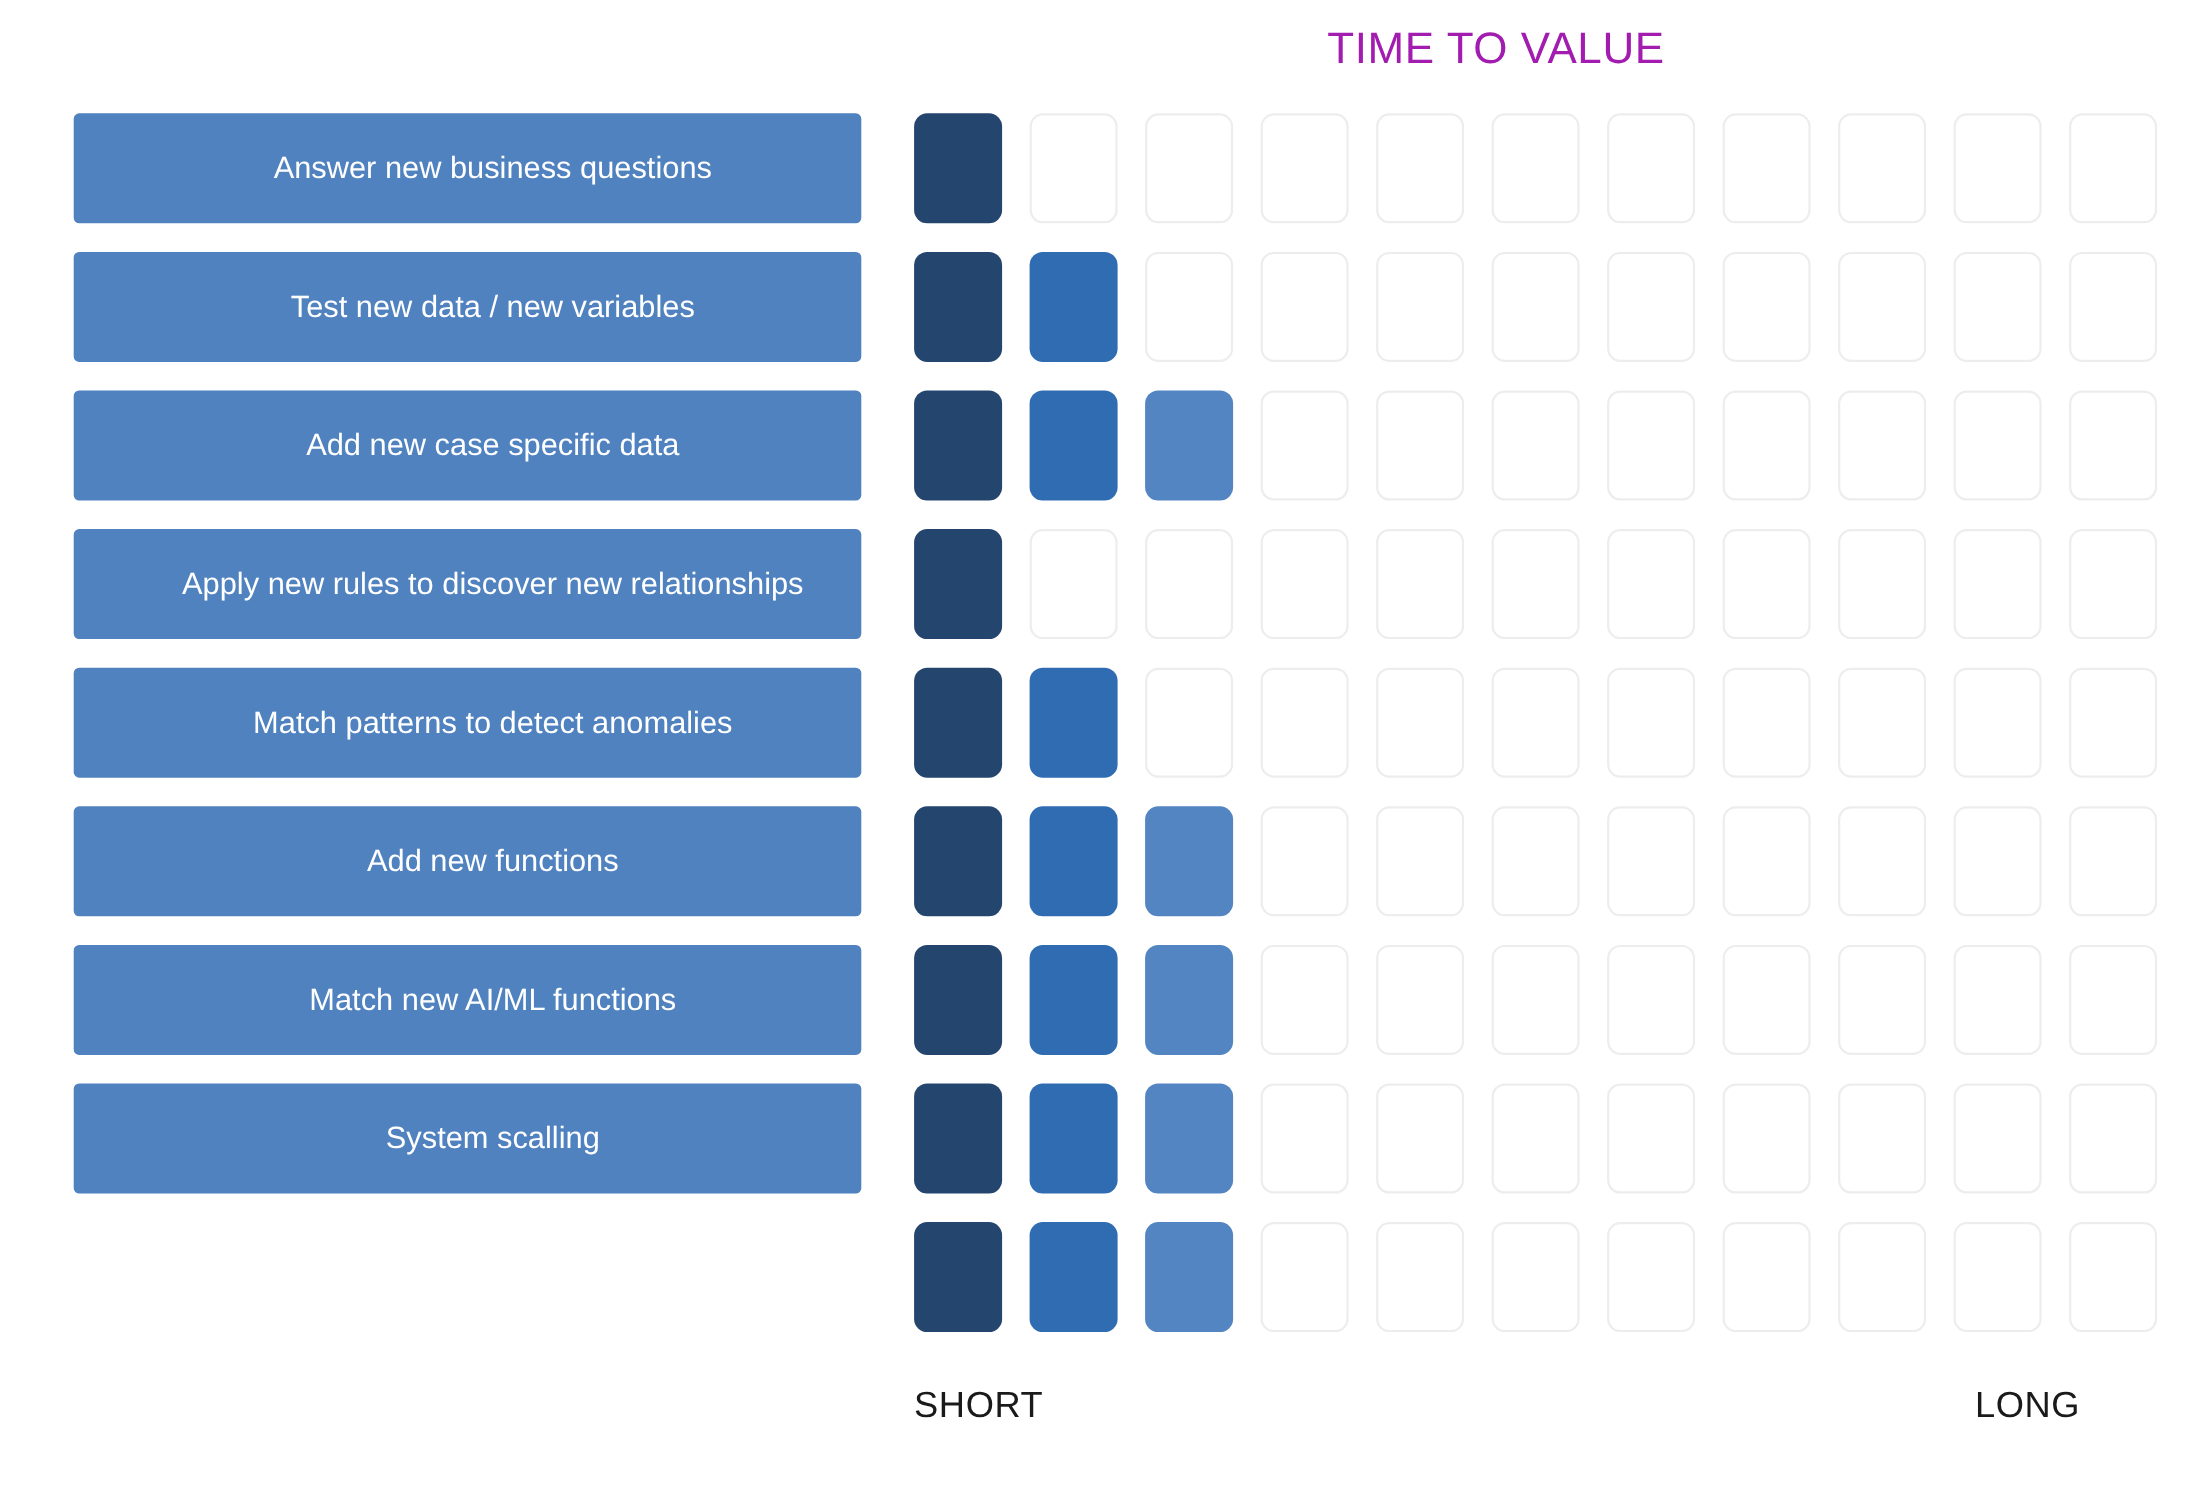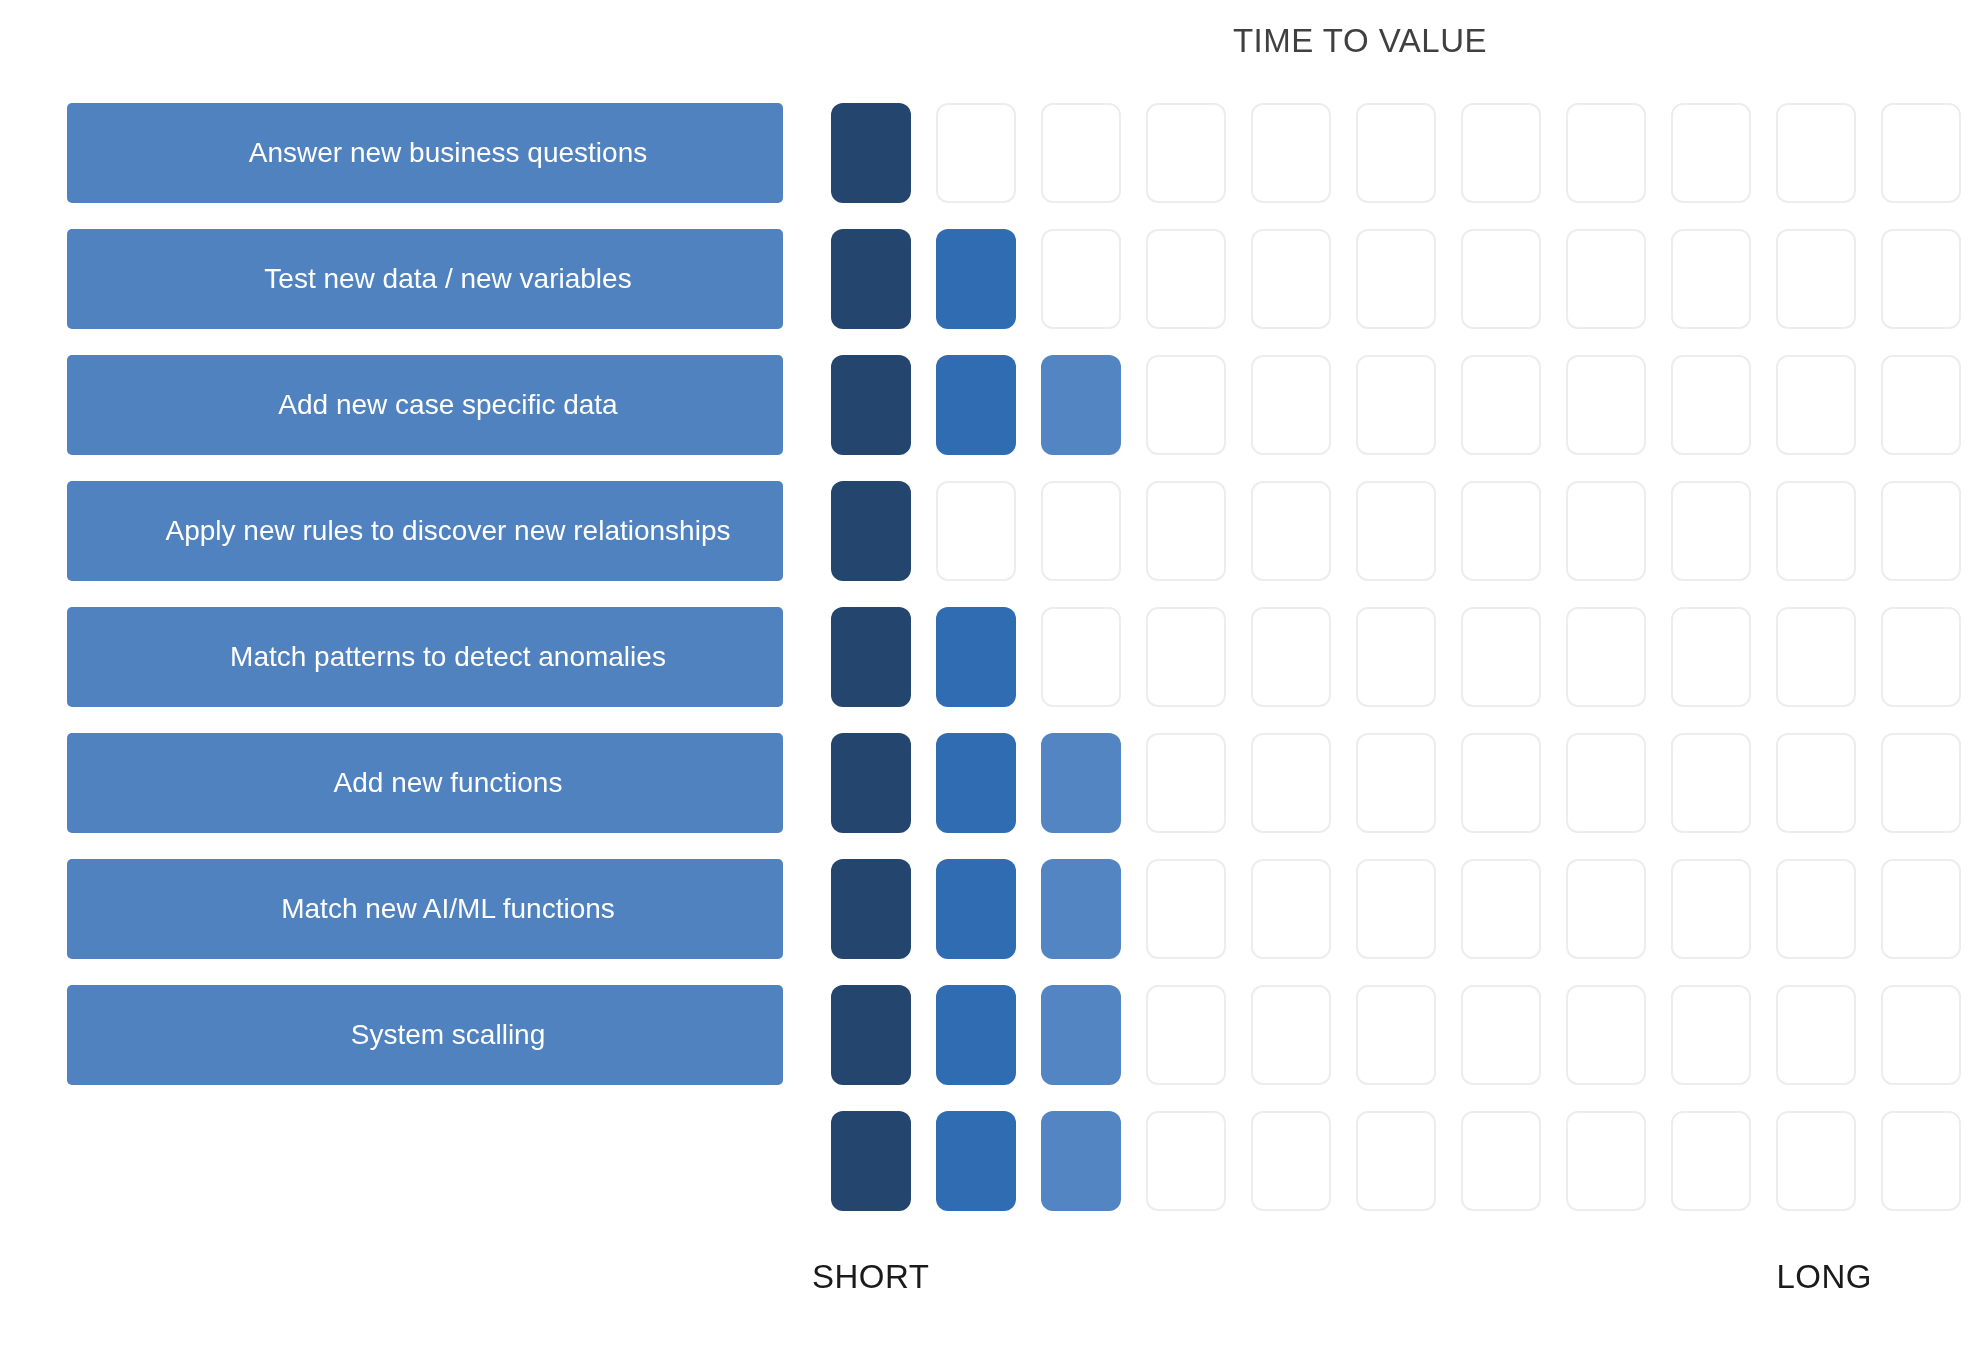--- a/index.html
+++ b/index.html
@@ -23,23 +23,23 @@
     height: 1362px;
   }
 
   
   .chart-title {
     position: absolute;
     left: 820px;
     top: 22px;
     width: 1080px;
     text-align: center;
-    font-size: 33px;
+    font-size: 40px;
     letter-spacing: 0.5px;
-    color: #404040;
+    color: #a21caf;
     font-weight: 400;
     white-space: nowrap;
   }
 
   
   .labels-col {
     position: absolute;
     left: 67px;
     top: 103px;
     width: 716px;
@@ -89,21 +89,21 @@
     background: #ffffff;
     border: 2px solid #ededed;
   }
   .cell.s1 { background: #24456e; }
   .cell.s2 { background: #2f6cb2; }
   .cell.s3 { background: #5285c2; }
 
   
   .axis-labels {
     position: absolute;
-    left: 812px;
+    left: 831px;
     top: 1258px;
     width: 1060px;
     display: flex;
     justify-content: space-between;
   }
   .axis-label {
     font-size: 33px;
     color: #1a1a1a;
     font-weight: 400;
     letter-spacing: 0.5px;

